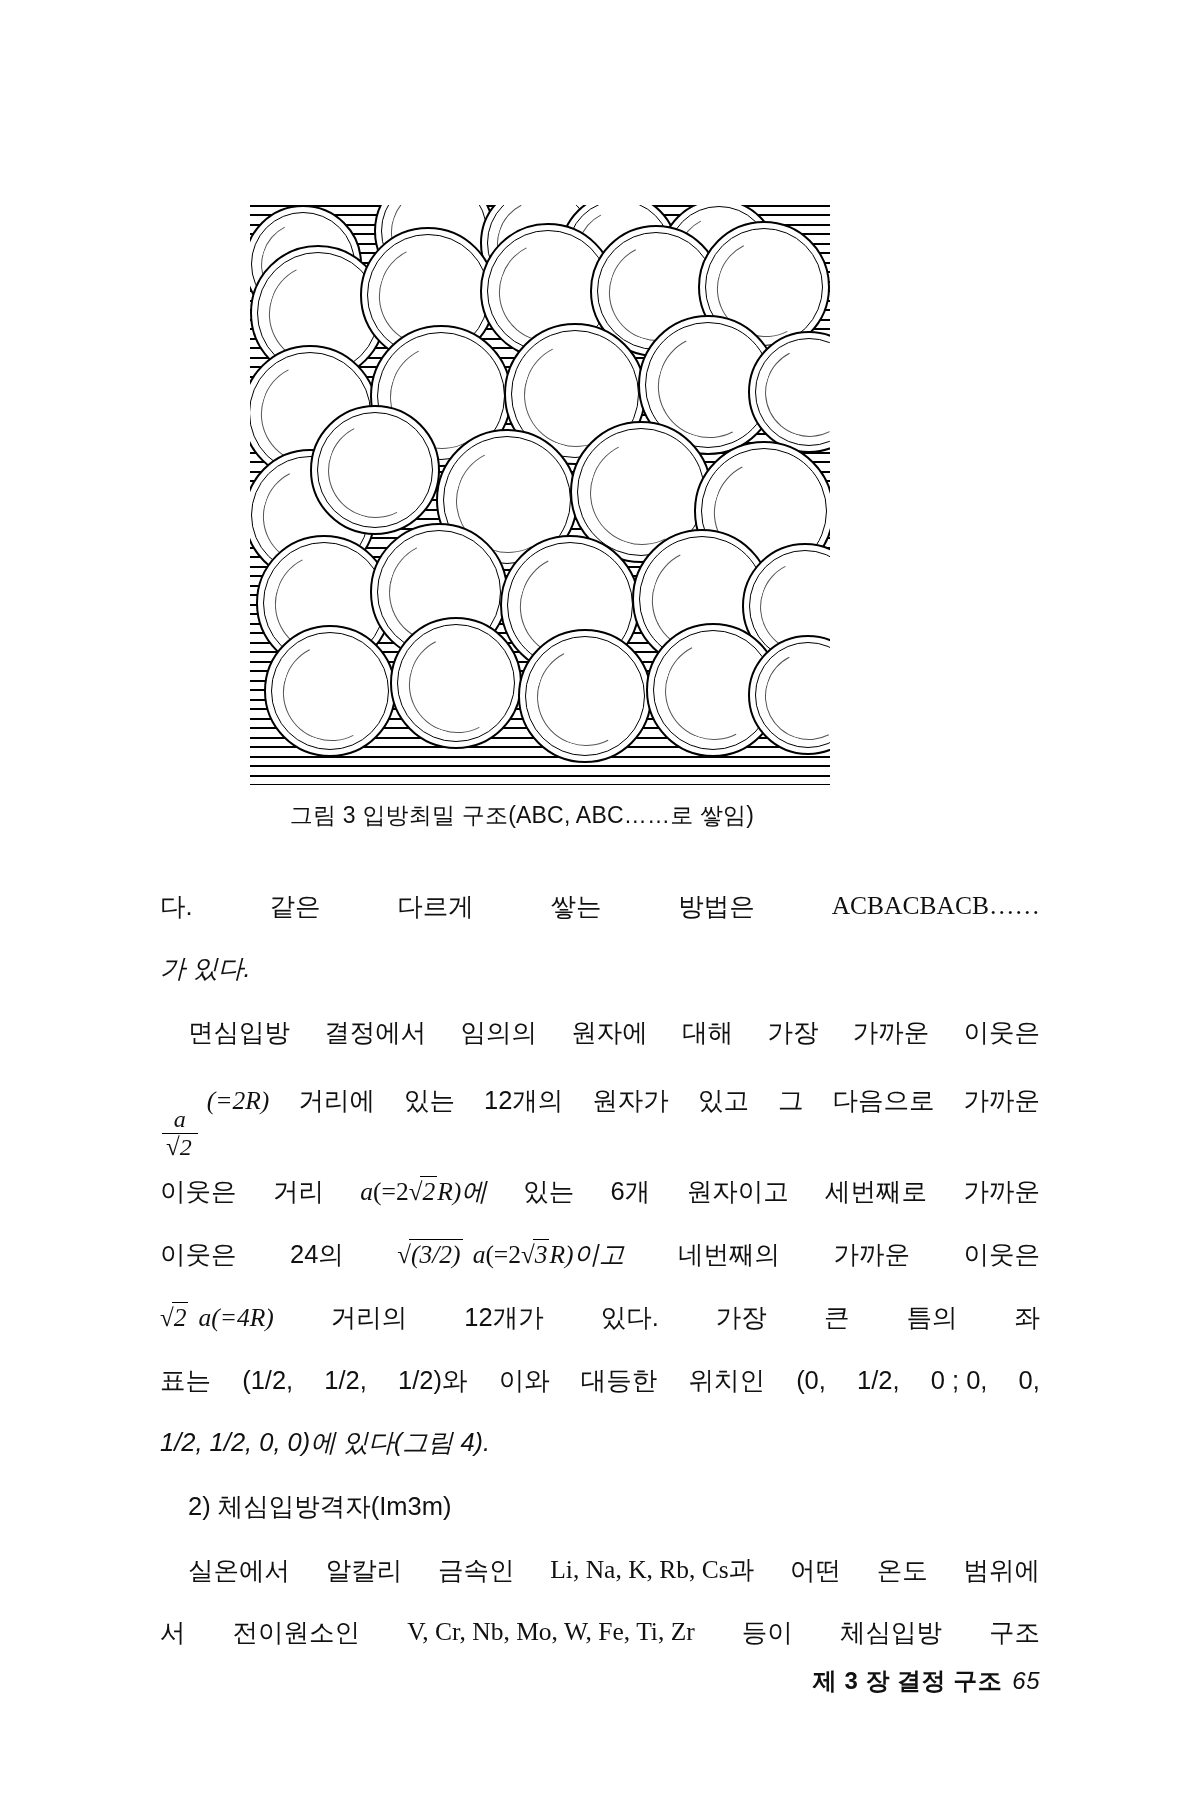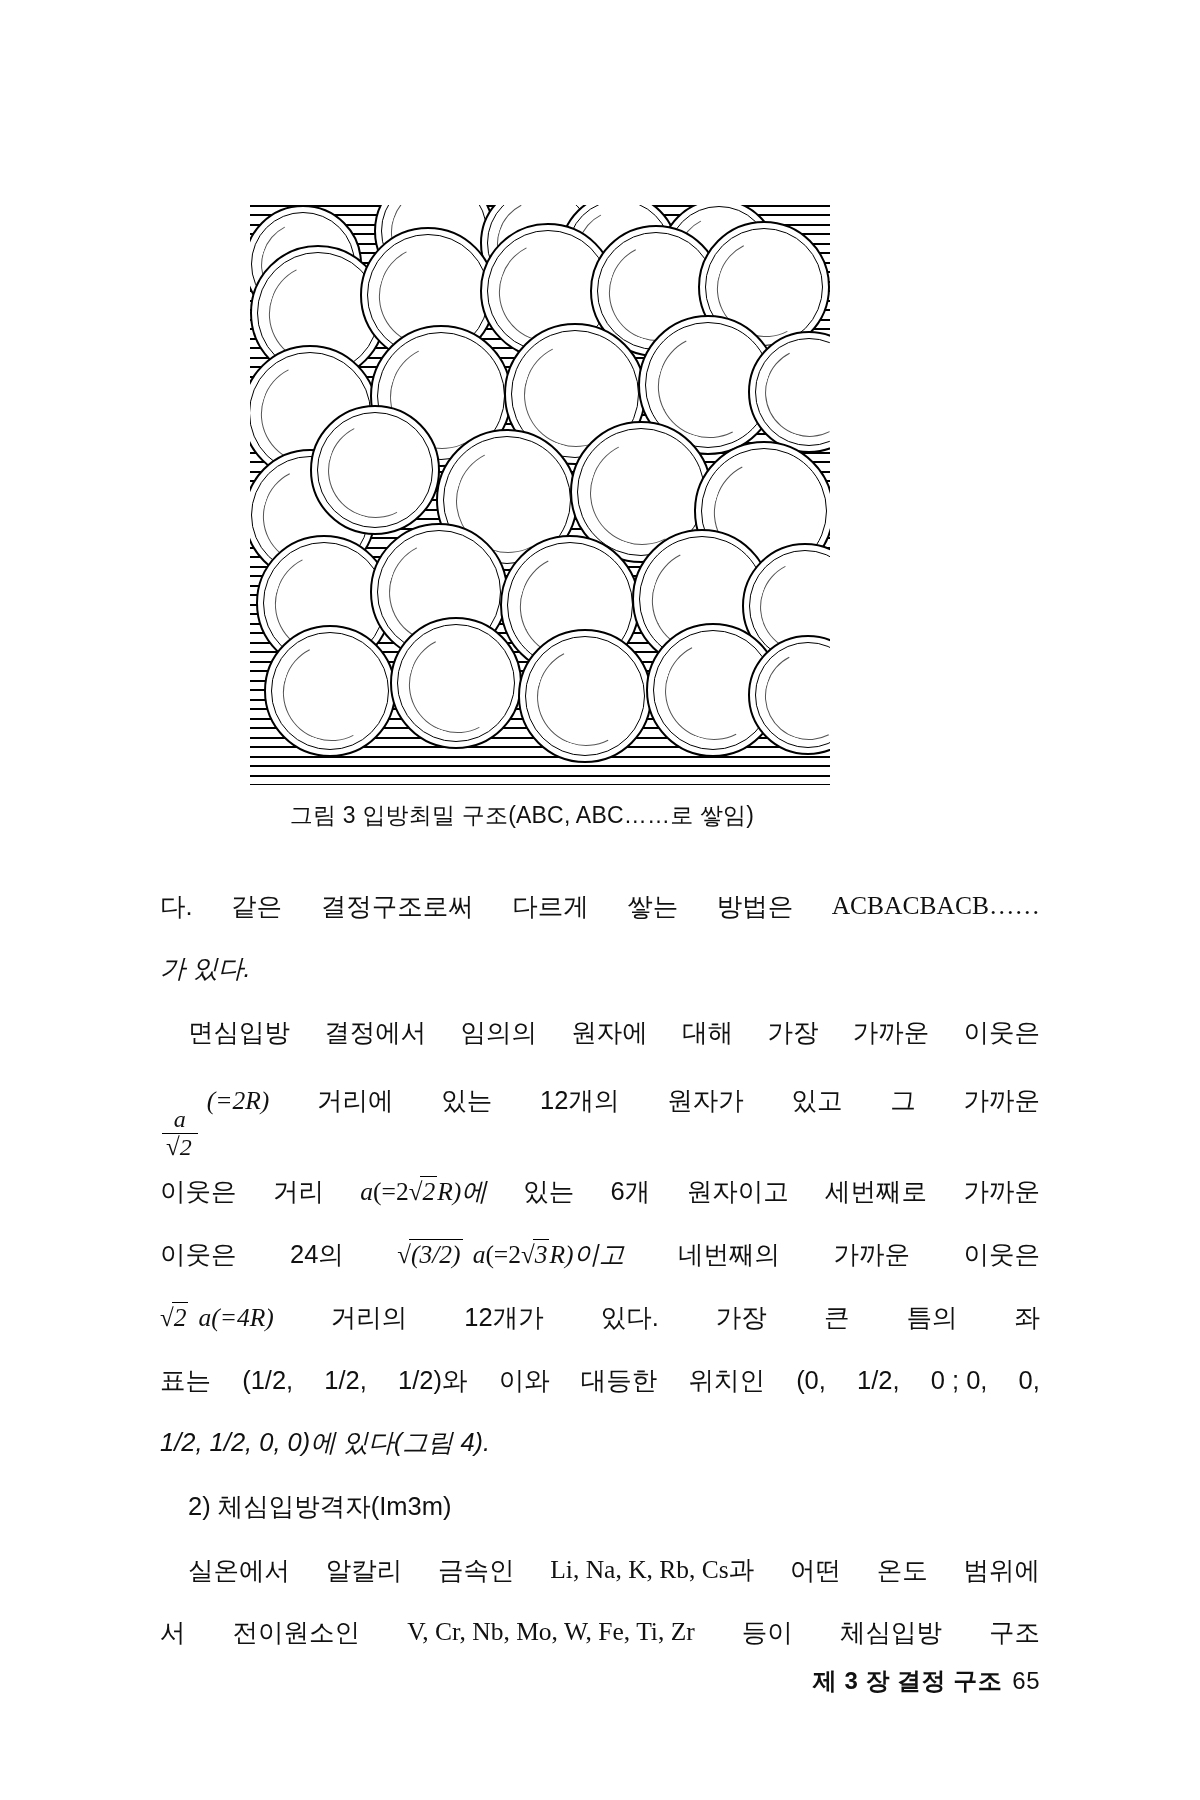--- a/index.html
+++ b/index.html
@@ -136,21 +136,21 @@
   
   .footer {
     position: absolute;
     right: 160px;
     top: 1665px;
     font-size: 24px;
     font-family: "Liberation Sans", sans-serif;
     font-weight: bold;
     letter-spacing: 0.5px;
   }
-  .footer .pagenum { font-weight: normal; margin-left: 10px; }
+  .footer .pagenum { font-weight: normal; margin-left: 10px; font-style: italic; }
 </style>
 </head>
 <body>
 
 <div class="page">
 
   <div class="figure-wrap">
     <div class="figure-box">
 
       <div class="sphere" style="left:124px;  top:-34px; width:120px; height:120px;"></div>
@@ -192,21 +192,20 @@
   </div>
 
   <div class="fig-caption">그림 3   입방최밀 구조(ABC, ABC……로 쌓임)</div>
 
   <div class="body-text">
 
     <div class="p">
       <div class="justify-line">
         <span>다.</span>
         <span>같은</span>
-        <span>결정구조로써</span>
         <span>다르게</span>
         <span>쌓는</span>
         <span>방법은</span>
         <span class="serif">ACBACBACB……</span>
       </div>
       <div class="justify-line last">
         <span>가 있다.</span>
       </div>
     </div>
 
@@ -233,20 +232,21 @@
             </span>
           </span>
           <span class="serif ital">(=2R)</span>
         </span>
         <span>거리에</span>
         <span>있는</span>
         <span>12개의</span>
         <span>원자가</span>
         <span>있고</span>
         <span>그</span>
+        <span>다음으로</span>
         <span>가까운</span>
       </div>
 
       <div class="justify-line">
         <span>이웃은</span>
         <span>거리</span>
         <span>
           <span class="ital">a</span><span class="serif">(=2</span><span class="sqrt"><span class="rad">√</span><span class="body ital">2</span></span><span class="serif ital">R)에</span>
         </span>
         <span>있는</span>

